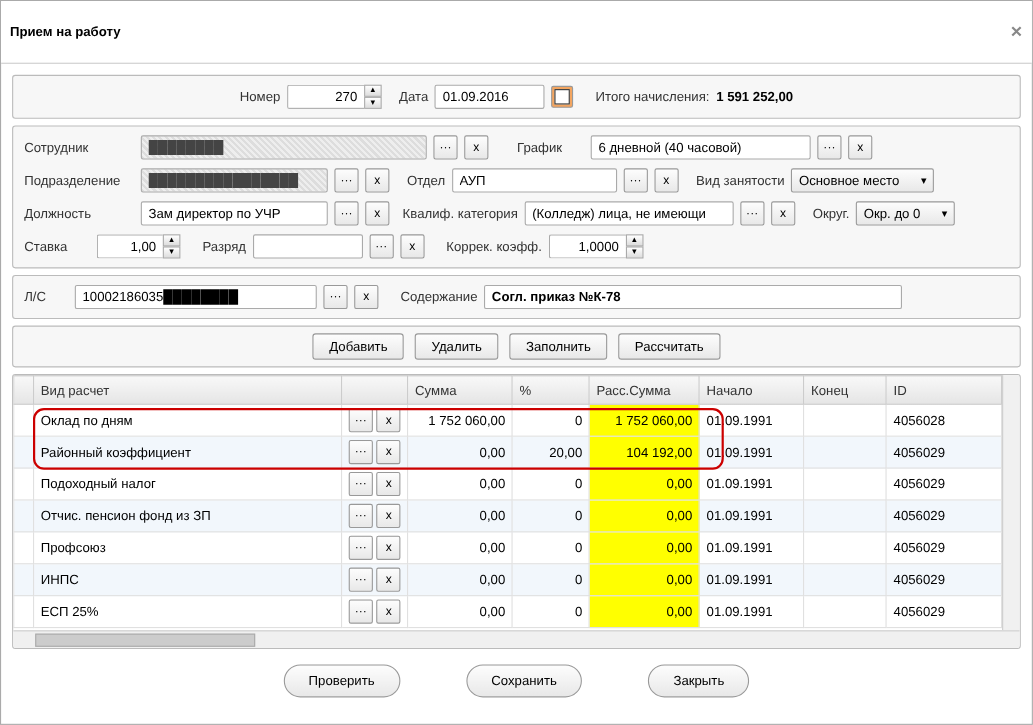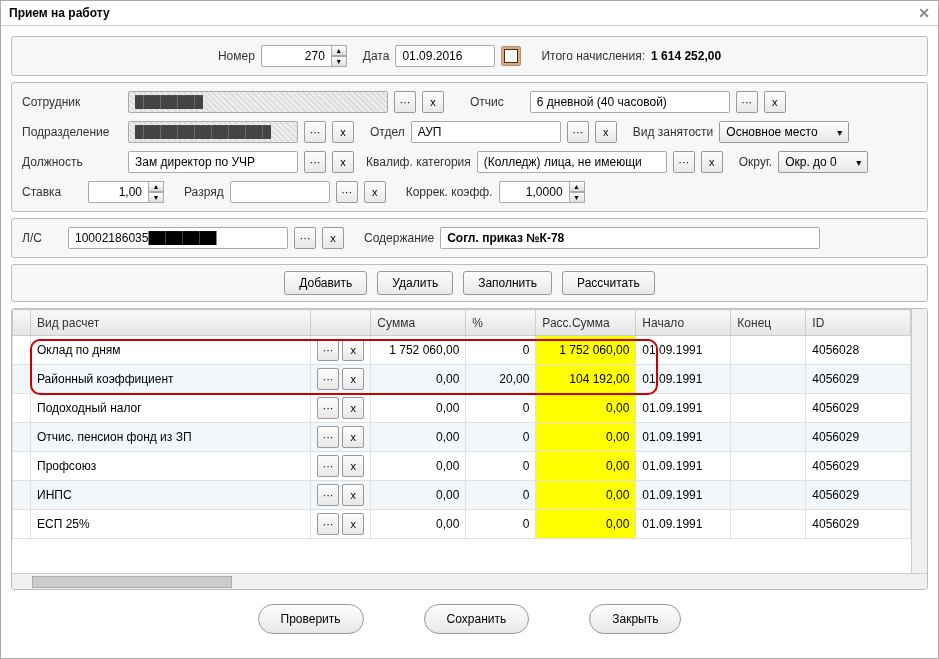--- a/index.html
+++ b/index.html
@@ -1,18 +1,18 @@
 <!DOCTYPE html>
 <html><head>
 <meta charset="utf-8">
 <style>
 * { box-sizing: border-box; margin: 0; padding: 0; font-family: Tahoma, Arial, sans-serif; font-size: 12px; }
 body { background: #fff; width: 939px; height: 659px; overflow: hidden; }
 .window { width: 939px; height: 659px; border: 1px solid #aaa; display: flex; flex-direction: column; }
-.titlebar { background: #fff; padding: 4px 8px; font-weight: bold; border-bottom: 1px solid #ccc; display: flex; justify-content: space-between; align-items: center; text-align: center; }
+.titlebar { background: #fff; padding: 20px 8px; font-weight: bold; border-bottom: 1px solid #ccc; display: flex; justify-content: space-between; align-items: center; text-align: center; }
 .titlebar .close { cursor: pointer; color: #888; font-size: 14px; }
 .content { padding: 10px; flex: 1; display: flex; flex-direction: column; overflow: hidden; }
 .panel { border: 1px solid #bbb; border-radius: 3px; padding: 8px 10px; margin-bottom: 6px; background: #f7f7f7; }
 .row { display: flex; align-items: center; gap: 6px; margin-bottom: 8px; flex-wrap: wrap; }
 .row:last-child { margin-bottom: 0; }
 label { color: #333; white-space: nowrap; }
 .inp { border: 1px solid #aaa; background: #fff; height: 22px; padding: 2px 6px; border-radius: 2px; }
 .inp-num { text-align: right; }
 .spinner { display: inline-flex; }
 .spinner .inp { border-right: none; border-radius: 2px 0 0 2px; }
@@ -67,31 +67,31 @@
           <input class="inp inp-num" style="width: 70px;" value="270">
           <div class="spinner-btns">
               <button>▲</button>
               <button>▼</button>
             </div>
         </div>
         <label style="margin-left:10px">Дата</label>
         <input class="inp" style="width: 100px;" value="01.09.2016">
         <span class="calicon"></span>
         <label style="margin-left:14px">Итого начисления:</label>
-        <span class="strong">1 614 252,00</span>
+        <span class="strong">1 591 252,00</span>
       </div>
     </div>
 
     <div class="panel">
       <div class="row">
         <label style="width:100px">Сотрудник</label>
         <input class="inp obscured" style="width: 260px;" value="████████">
         <button class="minibtn">···</button>
         <button class="minibtn">x</button>
-        <label style="margin-left:20px">Отчис</label>
+        <label style="margin-left:20px">График</label>
         <input class="inp" style="width: 200px; margin-left: 20px;" value="6 дневной (40 часовой)">
         <button class="minibtn">···</button>
         <button class="minibtn">x</button>
       </div>
       <div class="row">
         <label style="width:100px">Подразделение</label>
         <input class="inp obscured" style="width: 170px;" value="████████████████">
         <button class="minibtn">···</button>
         <button class="minibtn">x</button>
         <label style="margin-left:10px">Отдел</label>

